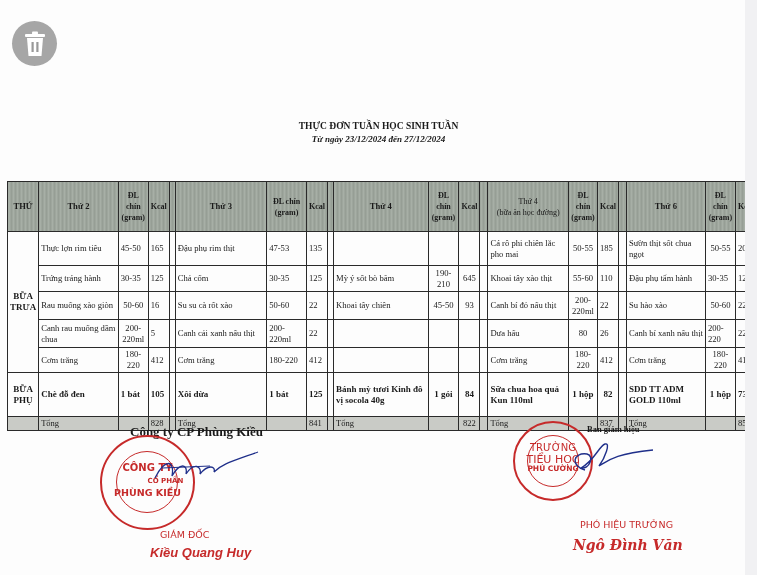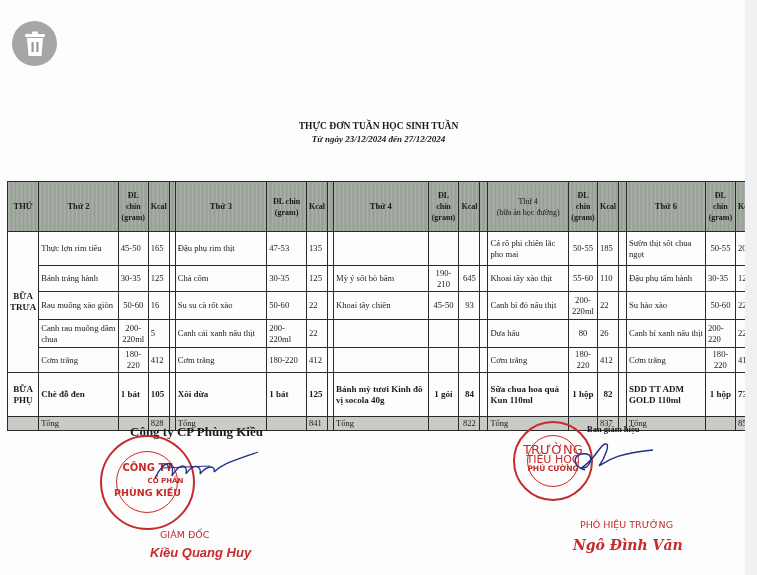--- a/index.html
+++ b/index.html
@@ -44,21 +44,21 @@
   .sig-right { position: absolute; left: 587px; top: 424px; font-size: 8.5px; font-weight: bold; }
   .stamp { position: absolute; border: 2.5px solid #c62a2a; border-radius: 50%; color: #c62a2a; font-family: "DejaVu Sans", sans-serif; text-align: center; font-weight: bold; }
   .stamp .inner { position: absolute; border: 1.5px solid #c62a2a; border-radius: 50%; }
   .stamp1 { left: 100px; top: 435px; width: 95px; height: 95px; }
   .stamp1 .inner { left: 14px; top: 14px; width: 62px; height: 62px; }
   .stamp1 .ln1 { position: absolute; left: 0; width: 91px; top: 25px; font-size: 10px; }
   .stamp1 .ln2 { position: absolute; left: 0; width: 91px; top: 40px; font-size: 7px; padding-left: 36px; }
   .stamp1 .ln3 { position: absolute; left: 0; width: 91px; top: 50px; font-size: 9.5px; }
   .stamp2 { left: 513px; top: 421px; width: 80px; height: 80px; }
   .stamp2 .inner { left: 12px; top: 12px; width: 52px; height: 52px; }
-  .stamp2 .ln1 { position: absolute; left: 0; width: 76px; top: 19px; font-size: 13px; font-weight: normal; }
+  .stamp2 .ln1 { position: absolute; left: 0; width: 76px; top: 19px; font-size: 10px; font-weight: normal; }
   .stamp2 .ln2 { position: absolute; left: 0; width: 76px; top: 30px; font-size: 11px; font-weight: normal; }
   .stamp2 .ln3 { position: absolute; left: 0; width: 76px; top: 41px; font-size: 7.5px; text-align: center; }
   .sig-scribble { position: absolute; }
   .role-left { position: absolute; left: 160px; top: 529px; font-family: "DejaVu Sans", sans-serif; font-size: 9.5px; color: #c62a2a; }
   .name-left { position: absolute; left: 150px; top: 545px; font-family: Liberation Sans, sans-serif; font-style: italic; font-size: 13px; color: #c62a2a; font-weight: bold; }
   .role-right { position: absolute; left: 580px; top: 519px; font-family: "DejaVu Sans", sans-serif; font-size: 9.5px; color: #c62a2a; }
   .name-right { position: absolute; left: 573px; top: 537px; font-family: "DejaVu Serif", serif; font-style: italic; font-size: 14px; color: #c62a2a; font-weight: bold; }
 </style>
 </head>
 <body>
@@ -149,21 +149,21 @@
         <td class="gap"></td>
         <td>Cá rô phi chiên lắc pho mai</td>
         <td class="c">50-55</td>
         <td class="num">185</td>
         <td class="gap"></td>
         <td>Sườn thịt sốt chua ngọt</td>
         <td class="c">50-55</td>
         <td class="num">205</td>
       </tr>
       <tr class="r2">
-        <td>Bánh tráng hành</td>
+        <td>Trứng tráng hành</td>
         <td>30-35</td>
         <td class="num">125</td>
         <td class="gap"></td>
         <td>Chả cốm</td>
         <td>30-35</td>
         <td class="num">125</td>
         <td class="gap"></td>
         <td>Mỳ ý sốt bò băm</td>
         <td class="c">190-210</td>
         <td class="c">645</td>

